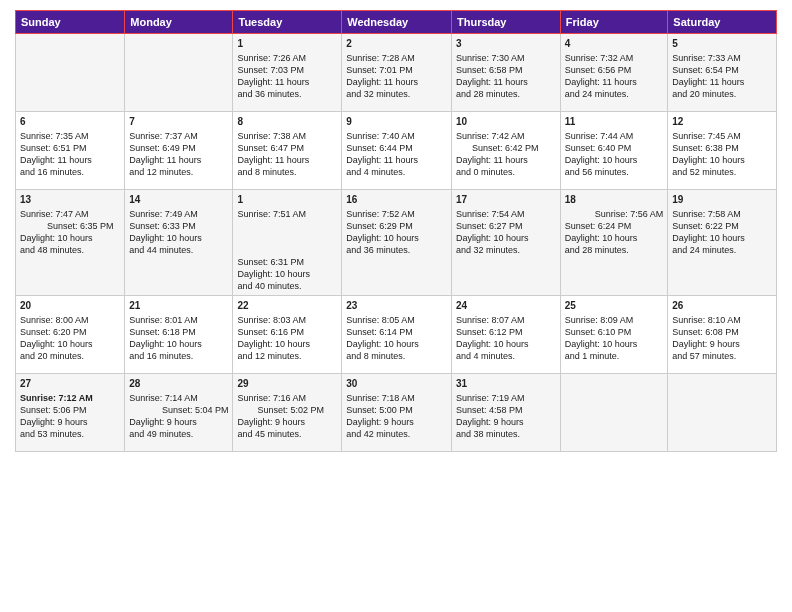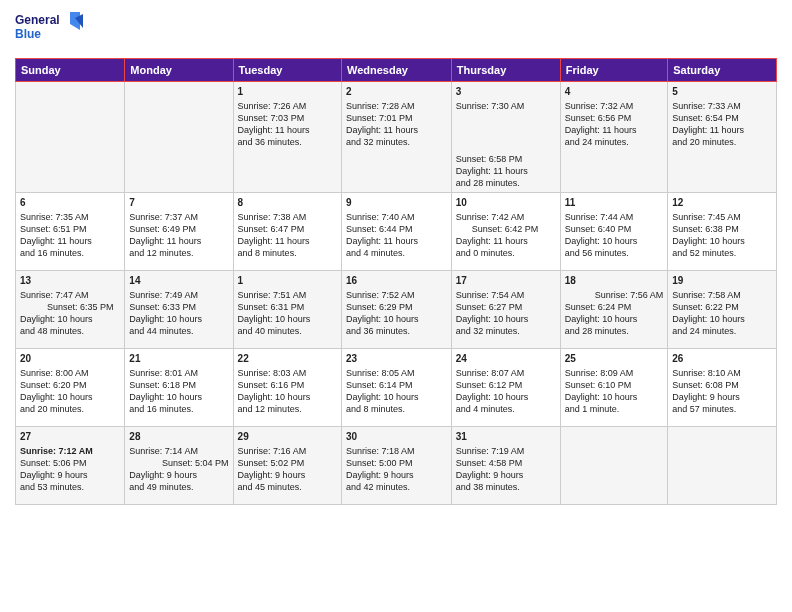--- a/index.html
+++ b/index.html
@@ -79,34 +79,20 @@
       background: #fff !important;
     }
     tbody tr:nth-child(odd) .empty-cell {
       background: #f5f5f5 !important;
     }
   </style>
 </head>
 <body>
 
 <div class="page">
-  <div class="header">
-    <div class="logo">
-  <svg width="70" height="40" viewBox="0 0 70 40" xmlns="http://www.w3.org/2000/svg">
-    <text x="0" y="14" font-size="12" font-weight="bold" font-family="Arial" fill="#1a1a6e">General</text>
-    <text x="0" y="28" font-size="12" font-weight="bold" font-family="Arial" fill="#2266cc">Blue</text>
-    <polygon points="55,2 65,2 65,20 55,14" fill="#4488ee"></polygon>
-    <polygon points="60,8 68,4 68,18" fill="#2255bb"></polygon>
-  </svg>
-</div>
-    <div class="title-block">
-      <div class="month-title"></div>
-      <div class="subtitle"></div>
-    </div>
-  </div>
 
   <table>
     <thead>
       <tr>
       <th>Sunday</th>
           <th>Monday</th>
           <th>Tuesday</th>
           <th>Wednesday</th>
           <th>Thursday</th>
           <th>Friday</th>
@@ -127,21 +113,21 @@
           <td>
             <span class="day-num">2</span>
             <span style="display: block;">Sunrise: 7:28 AM</span>
             <span style="display: block;">Sunset: 7:01 PM</span>
             <span style="display: block;">Daylight: 11 hours</span>
             <span style="display: block;">and 32 minutes.</span>
           </td>
           <td>
             <span class="day-num">3</span>
             <span style="display: block;">Sunrise: 7:30 AM</span>
-            <span style="display: block; margin-top: 41px;">Sunset: 6:58 PM</span>
+            <span style="display: block;">Sunset: 6:58 PM</span>
             <span style="display: block;">Daylight: 11 hours</span>
             <span style="display: block;">and 28 minutes.</span>
           </td>
           <td>
             <span class="day-num">4</span>
             <span style="display: block;">Sunrise: 7:32 AM</span>
             <span style="display: block;">Sunset: 6:56 PM</span>
             <span style="display: block;">Daylight: 11 hours</span>
             <span style="display: block;">and 24 minutes.</span>
           </td>
@@ -215,21 +201,21 @@
           <td>
             <span class="day-num">14</span>
             <span style="display: block;">Sunrise: 7:49 AM</span>
             <span style="display: block;">Sunset: 6:33 PM</span>
             <span style="display: block;">Daylight: 10 hours</span>
             <span style="display: block;">and 44 minutes.</span>
           </td>
           <td>
             <span class="day-num">1</span>
             <span style="display: block;">Sunrise: 7:51 AM</span>
-            <span style="display: block;">Sunset: 6:31 PM</span>
+            <span style="display: block; margin-top: 36px;">Sunset: 6:31 PM</span>
             <span style="display: block;">Daylight: 10 hours</span>
             <span style="display: block;">and 40 minutes.</span>
           </td>
           <td>
             <span class="day-num">16</span>
             <span style="display: block;">Sunrise: 7:52 AM</span>
             <span style="display: block;">Sunset: 6:29 PM</span>
             <span style="display: block;">Daylight: 10 hours</span>
             <span style="display: block;">and 36 minutes.</span>
           </td>
@@ -317,21 +303,21 @@
           <td>
             <span class="day-num">28</span>
             <span style="display: block;">Sunrise: 7:14 AM</span>
             <span style="display: block; text-align: right;">Sunset: 5:04 PM</span>
             <span style="display: block;">Daylight: 9 hours</span>
             <span style="display: block;">and 49 minutes.</span>
           </td>
           <td>
             <span class="day-num">29</span>
             <span style="display: block;">Sunrise: 7:16 AM</span>
-            <span style="display: block;">Sunset: 5:02 PM</span>
+            <span style="display: block; margin-left: 20px;">Sunset: 5:02 PM</span>
             <span style="display: block;">Daylight: 9 hours</span>
             <span style="display: block;">and 45 minutes.</span>
           </td>
           <td>
             <span class="day-num">30</span>
             <span style="display: block;">Sunrise: 7:18 AM</span>
             <span style="display: block;">Sunset: 5:00 PM</span>
             <span style="display: block;">Daylight: 9 hours</span>
             <span style="display: block;">and 42 minutes.</span>
           </td>

